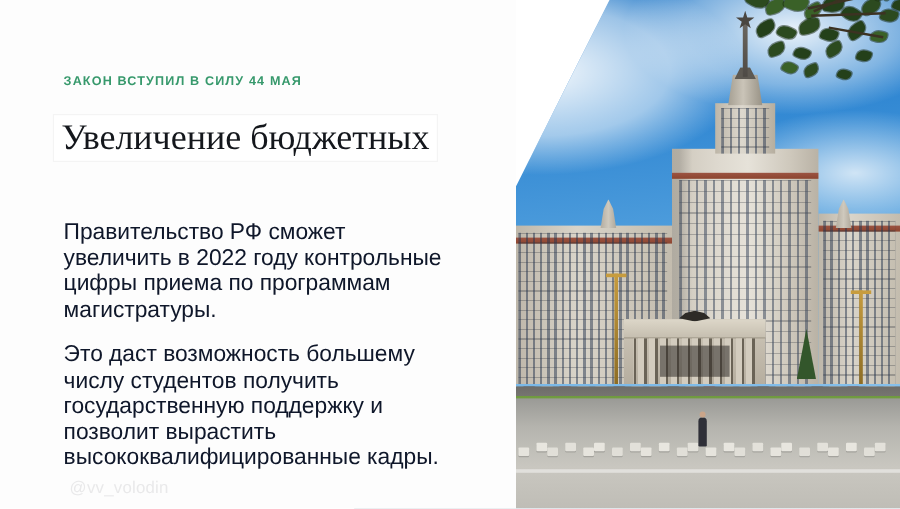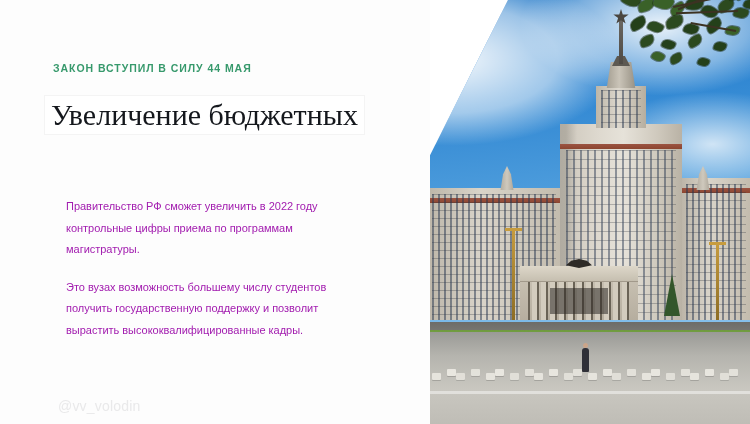--- a/index.html
+++ b/index.html
@@ -360,24 +360,24 @@
   }
   .headline .ln + .ln { margin-top: 3px; }
 
   .body {
     position: absolute;
     left: 53px;
     top: 183px;
     width: 322px;
   }
   .body p {
-    margin: 13px;
-    font-size: 11px;
+    margin: 0;
+    font-size: 19px;
     line-height: 21.5px;
-    color: #a21caf;
+    color: #0f172a;
     letter-spacing: -.02px;
   }
   .body p + p { margin-top: 16px; }
 
   .handle {
     position: absolute;
     left: 58px;
     top: 398px;
     font-size: 14px;
     color: #e9e9ea;
@@ -542,19 +542,19 @@
   <div class="panel">
 
     <div class="eyebrow">ЗАКОН ВСТУПИЛ В СИЛУ 44 МАЯ</div>
 
     <div class="headline">
       <span class="ln">Увеличение бюджетных</span>
     </div>
 
     <div class="body">
       <p>Правительство РФ сможет увеличить в 2022 году контрольные цифры приема по программам магистратуры.</p>
-      <p>Это вузах возможность большему числу студентов получить государственную поддержку и позволит вырастить высококвалифицированные кадры.</p>
+      <p>Это даст возможность большему числу студентов получить государственную поддержку и позволит вырастить высококвалифицированные кадры.</p>
     </div>
 
     <div class="handle">@vv_volodin</div>
   </div>
 
 </div>
 
 </body></html>

